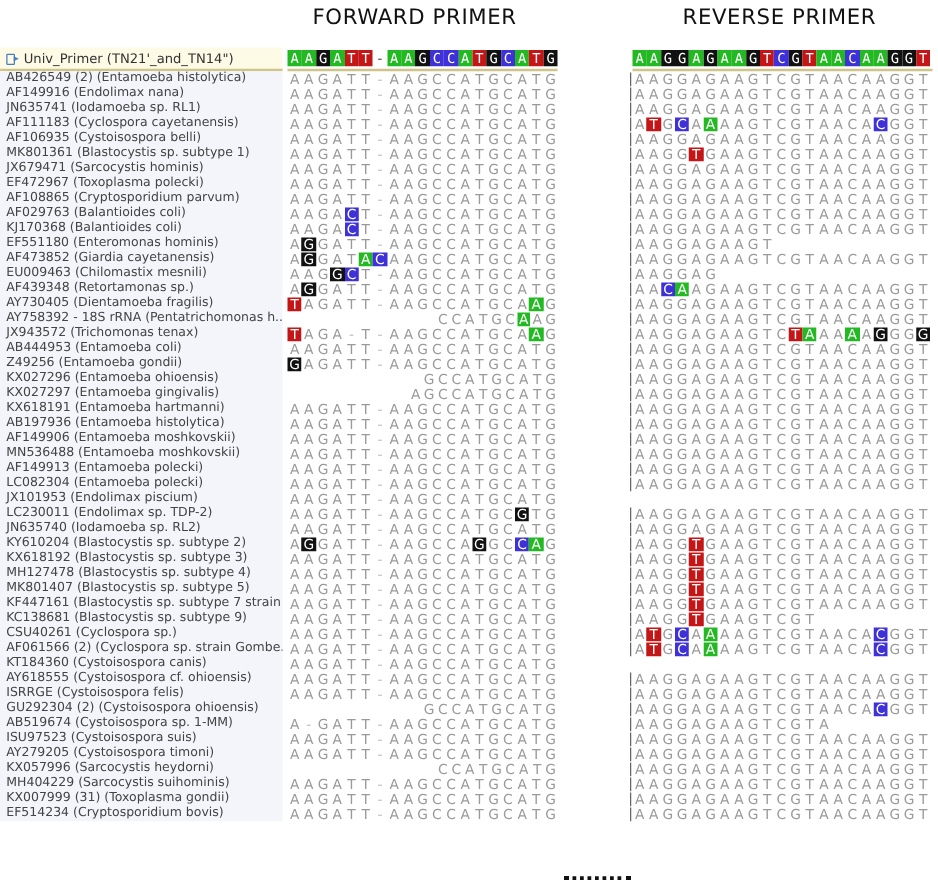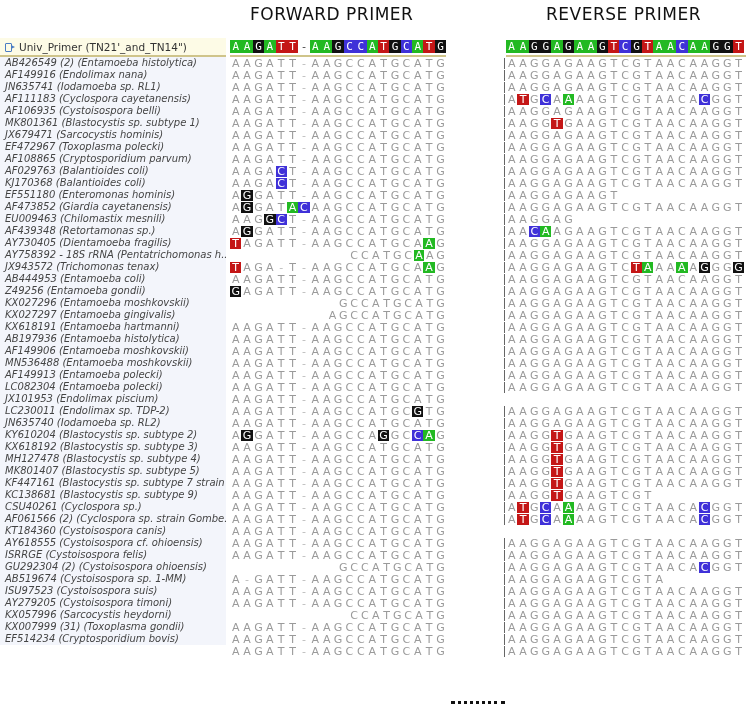--- a/index.html
+++ b/index.html
@@ -5,21 +5,21 @@
   html,body{margin:0;padding:0;background:#fff;}
   body{width:750px;height:715px;position:relative;overflow:hidden;font-family:"DejaVu Sans",sans-serif;}
   .title{position:absolute;top:4px;font-size:17px;color:#111;letter-spacing:0.5px;font-family:"DejaVu Sans",sans-serif;text-align:center;}
   #t-fwd{left:250px;}
   #t-rev{left:546px;}
   .names{position:absolute;left:0;top:38px;width:226px;}
   .primer-name-row{height:17px;background:#fdfbe6;border-bottom:2px solid #cfc48a;display:flex;align-items:center;padding-left:5px;font-size:10.5px;color:#333;}
   .primer-icon{display:inline-block;width:10px;height:8px;margin-right:4px;position:relative;}
   .primer-icon::before{content:"";position:absolute;left:0;top:0;width:5px;height:7px;border:1px solid #4a7cc4;border-radius:1px;}
   .primer-icon::after{content:"";position:absolute;left:6px;top:2px;width:0;height:0;border-left:4px solid #4a7cc4;border-top:2px solid transparent;border-bottom:2px solid transparent;}
-  .name-list{background:#f3f5fb;font-style:italic;}
+  .name-list{background:#f3f5fb;}
   .name-row{height:12px;line-height:12px;font-size:10px;color:#444;padding-left:5px;white-space:nowrap;overflow:hidden;}
   .seqcol{position:absolute;top:38px;}
   #fwd{left:230px;width:216px;}
   #rev{left:506px;width:240px;}
   .primer-seq{height:17px;display:flex;align-items:center;border-bottom:2px solid #cfc48a;}
   .pc{display:inline-block;width:11.4px;height:13px;line-height:13px;text-align:center;font-size:11px;color:#fff;font-family:"DejaVu Sans Mono",monospace;}
   #rev .pc{width:11.35px;}
   .seq-row{height:12px;display:flex;align-items:center;position:relative;}
   .c{display:inline-block;width:11.4px;height:11px;line-height:11px;text-align:center;font-size:11px;color:#9a9a9a;font-family:"DejaVu Sans",sans-serif;}
   #rev .c{width:11.35px;}
@@ -54,21 +54,21 @@
       <div class="name-row">KJ170368 (Balantioides coli)</div>
       <div class="name-row">EF551180 (Enteromonas hominis)</div>
       <div class="name-row">AF473852 (Giardia cayetanensis)</div>
       <div class="name-row">EU009463 (Chilomastix mesnili)</div>
       <div class="name-row">AF439348 (Retortamonas sp.)</div>
       <div class="name-row">AY730405 (Dientamoeba fragilis)</div>
       <div class="name-row">AY758392 - 18S rRNA (Pentatrichomonas h...</div>
       <div class="name-row">JX943572 (Trichomonas tenax)</div>
       <div class="name-row">AB444953 (Entamoeba coli)</div>
       <div class="name-row">Z49256 (Entamoeba gondii)</div>
-      <div class="name-row">KX027296 (Entamoeba moshkovskii)</div>
+      <div class="name-row">KX027296 (Entamoeba ohioensis)</div>
       <div class="name-row">KX027297 (Entamoeba gingivalis)</div>
       <div class="name-row">KX618191 (Entamoeba hartmanni)</div>
       <div class="name-row">AB197936 (Entamoeba histolytica)</div>
       <div class="name-row">AF149906 (Entamoeba moshkovskii)</div>
       <div class="name-row">MN536488 (Entamoeba moshkovskii)</div>
       <div class="name-row">AF149913 (Entamoeba polecki)</div>
       <div class="name-row">LC082304 (Entamoeba polecki)</div>
       <div class="name-row">JX101953 (Endolimax piscium)</div>
       <div class="name-row">LC230011 (Endolimax sp. TDP-2)</div>
       <div class="name-row">JN635740 (Iodamoeba sp. RL2)</div>
@@ -81,20 +81,21 @@
       <div class="name-row">CSU40261 (Cyclospora sp.)</div>
       <div class="name-row">AF061566 (2) (Cyclospora sp. strain Gombe...</div>
       <div class="name-row">KT184360 (Cystoisospora canis)</div>
       <div class="name-row">AY618555 (Cystoisospora cf. ohioensis)</div>
       <div class="name-row">ISRRGE (Cystoisospora felis)</div>
       <div class="name-row">GU292304 (2) (Cystoisospora ohioensis)</div>
       <div class="name-row">AB519674 (Cystoisospora sp. 1-MM)</div>
       <div class="name-row">ISU97523 (Cystoisospora suis)</div>
       <div class="name-row">AY279205 (Cystoisospora timoni)</div>
       <div class="name-row">KX057996 (Sarcocystis heydorni)</div>
+      <div class="name-row">MH404229 (Sarcocystis suihominis)</div>
       <div class="name-row">KX007999 (31) (Toxoplasma gondii)</div>
       <div class="name-row">EF514234 (Cryptosporidium bovis)</div>
     </div>
 </div>
 
 <div class="seqcol" id="fwd">
   <div class="primer-seq" id="fwd-primer">
       <span class="pc bg-A">A</span>
       <span class="pc bg-A">A</span>
       <span class="pc bg-G">G</span>

